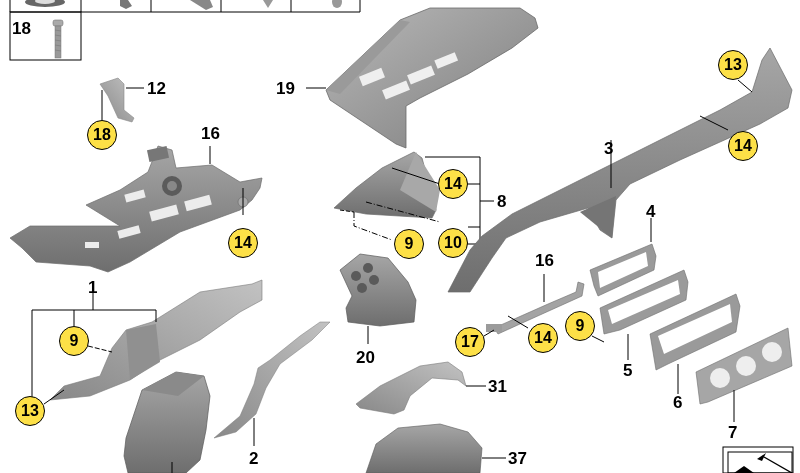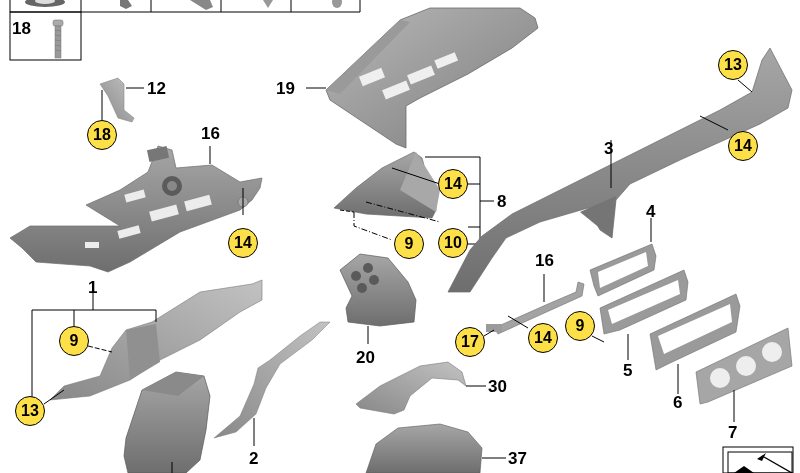--- a/index.html
+++ b/index.html
@@ -194,21 +194,21 @@
 <div class="lbl" style="left:201px;top:125px">16</div>
 <div class="lbl" style="left:276px;top:80px">19</div>
 <div class="lbl" style="left:604px;top:140px">3</div>
 <div class="lbl" style="left:497px;top:193px">8</div>
 <div class="lbl" style="left:646px;top:203px">4</div>
 <div class="lbl" style="left:535px;top:252px">16</div>
 <div class="lbl" style="left:88px;top:279px">1</div>
 <div class="lbl" style="left:356px;top:349px">20</div>
 <div class="lbl" style="left:623px;top:362px">5</div>
 <div class="lbl" style="left:673px;top:394px">6</div>
-<div class="lbl" style="left:488px;top:378px">30</div>
+<div class="lbl" style="left:488px;top:378px">31</div>
 <div class="lbl" style="left:728px;top:424px">7</div>
 <div class="lbl" style="left:249px;top:450px">2</div>
 <div class="lbl" style="left:508px;top:450px">37</div>
 
 <div class="circ" style="left:718px;top:50px">13</div>
 <div class="circ" style="left:728px;top:131px">14</div>
 <div class="circ" style="left:438px;top:169px">14</div>
 <div class="circ" style="left:438px;top:228px">10</div>
 <div class="circ" style="left:394px;top:229px">9</div>
 <div class="circ" style="left:87px;top:120px">18</div>

